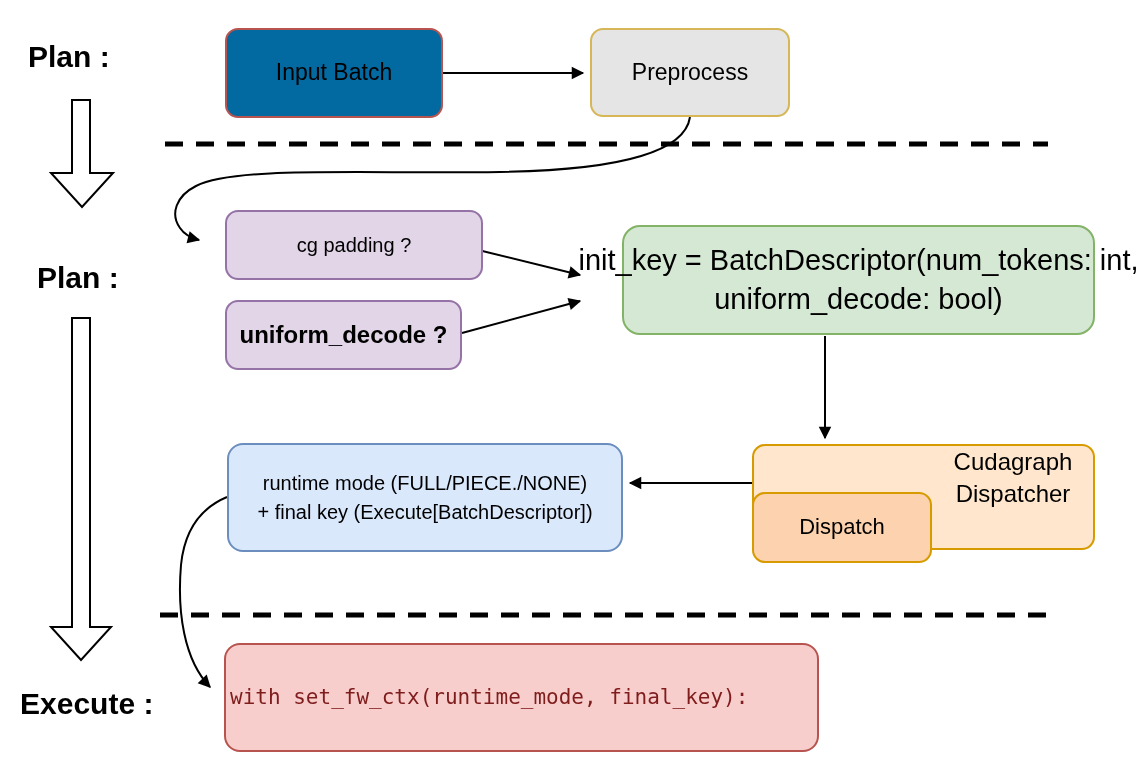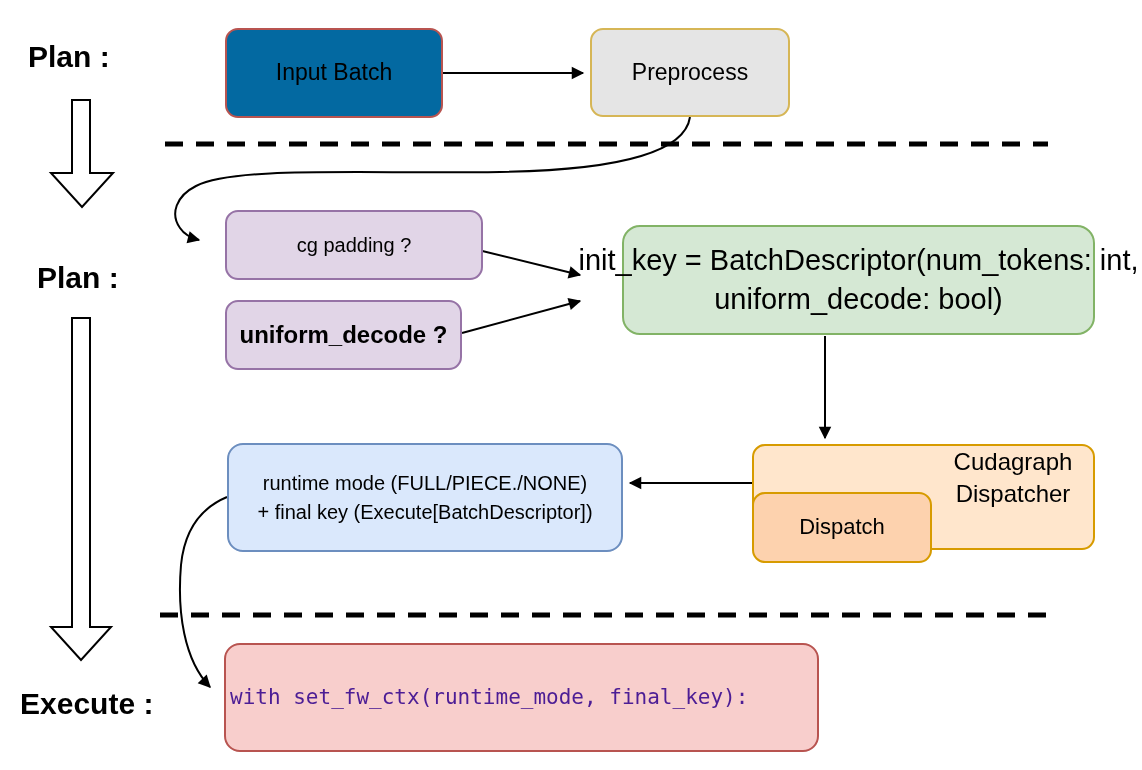--- a/index.html
+++ b/index.html
@@ -42,21 +42,21 @@
   .n-runtime{left:227px;top:443px;width:396px;height:109px;font-size:20px;border-radius:16px;line-height:1.45;}
   .n-code{
     left:224px;top:643px;width:595px;height:109px;
     font-family:"DejaVu Sans Mono", monospace;
     font-size:21px;
     border-radius:16px;
     align-items:flex-start;
     justify-content:center;
     text-align:left;
     padding-left:4px;
-    color:#4c1d95;
+    color:#7f1d1d;
     line-height:1.25;
   }
   .n-code .ln{white-space:pre;}
   .l-input{left:28px;top:40px;}
   .l-plan{left:37px;top:253px;margin-top:8px;}
   .l-execute{left:20px;top:671px;margin-top:16px;}
 </style>
 </head>
 <body>
 

